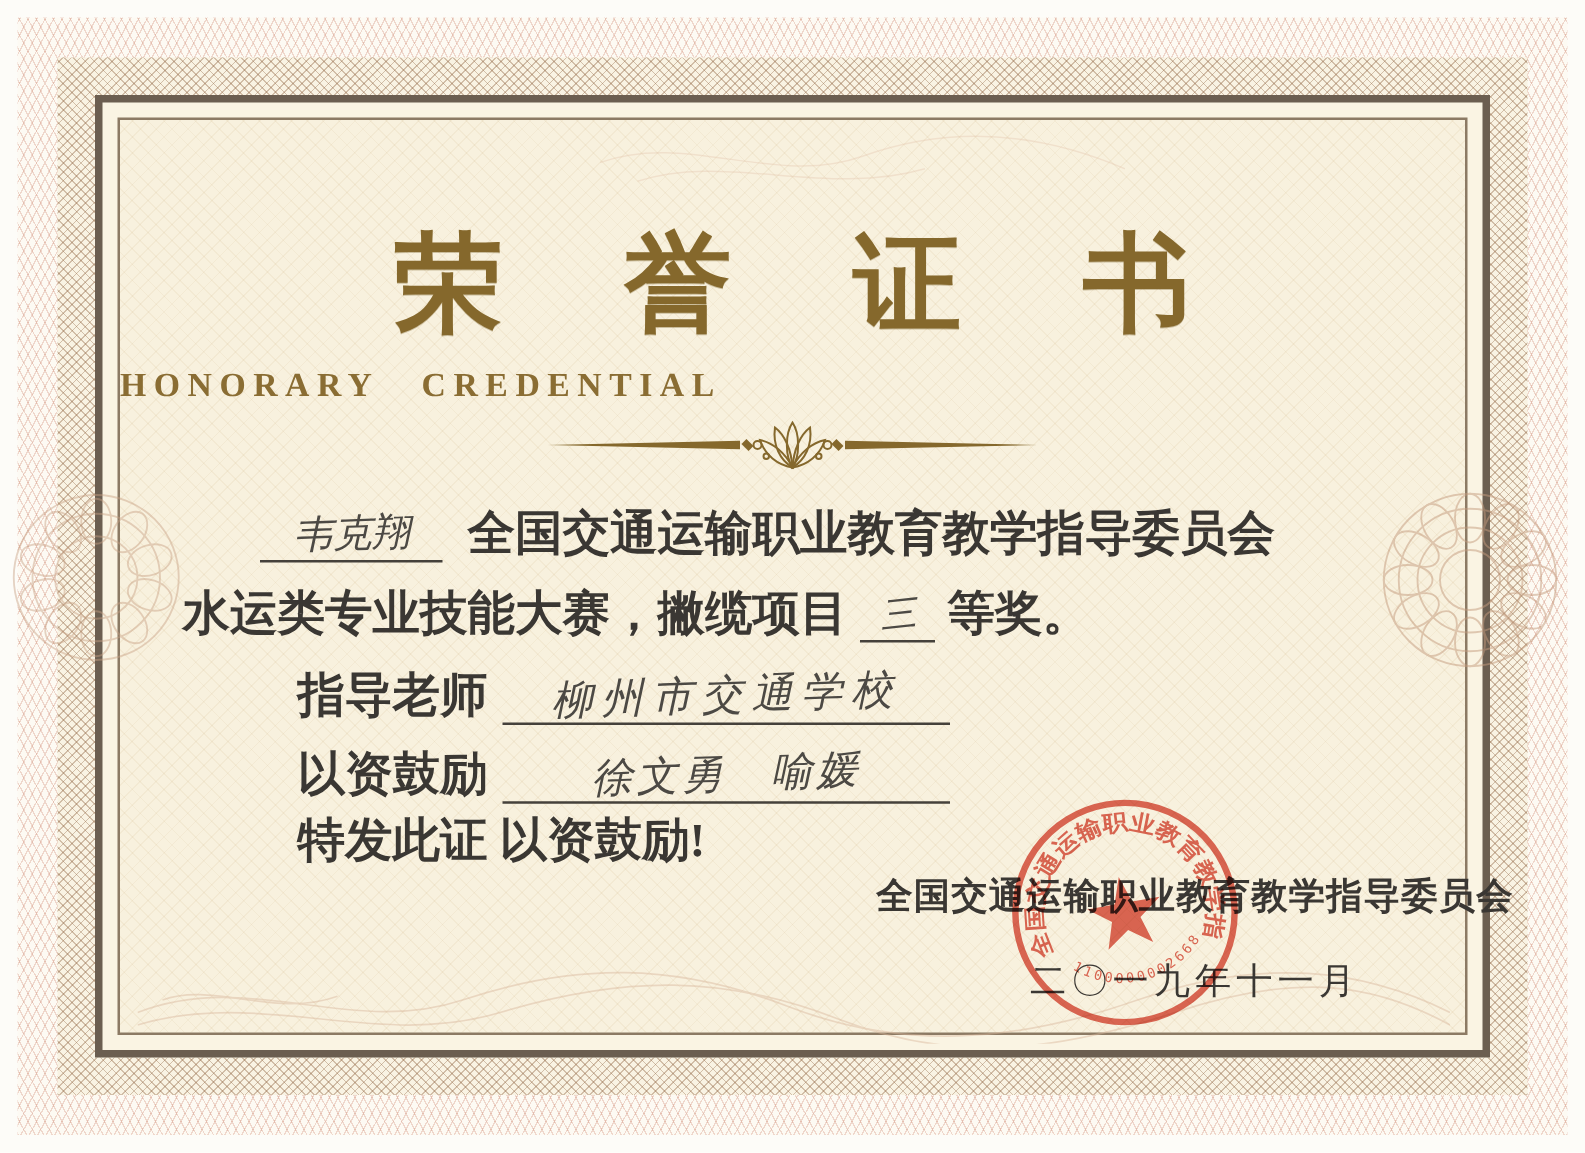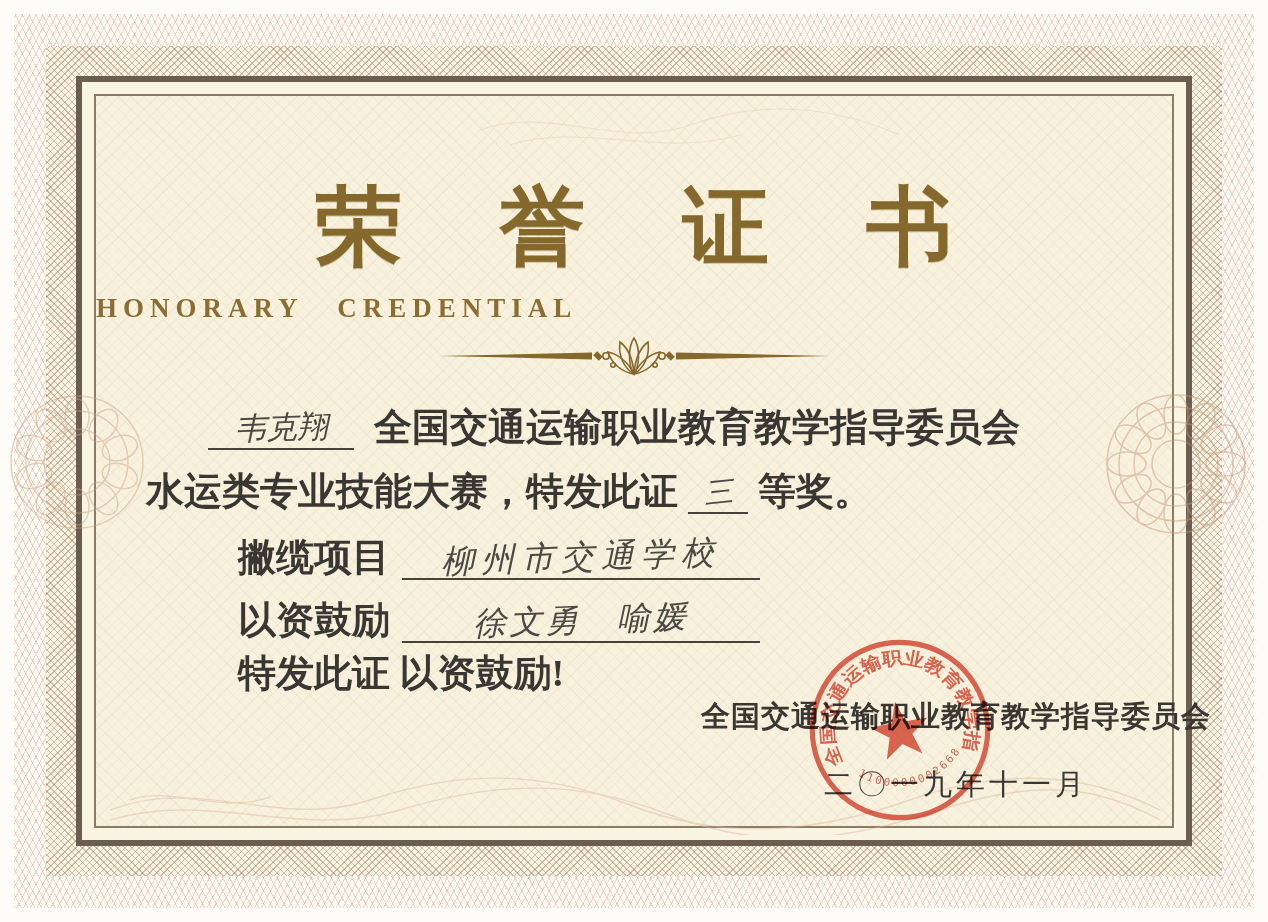--- a/index.html
+++ b/index.html
@@ -188,25 +188,25 @@
         <circle cx="179" cy="31" r="2.2"></circle>
         <circle cx="221" cy="31" r="2.2"></circle>
       </g>
     </svg>
 
     <div class="bodyline l1">
       <span class="blank name-blank"><span class="hand">韦克翔</span></span><span>全国交通运输职业教育教学指导委员会</span>
     </div>
 
     <div class="bodyline l2">
-      <span>水运类专业技能大赛，特发此证</span><span class="blank grade-blank"><span class="hand hand-grade">三</span></span><span>等奖。</span>
+      <span>水运类专业技能大赛，撇缆项目</span><span class="blank grade-blank"><span class="hand hand-grade">三</span></span><span>等奖。</span>
     </div>
 
     <div class="bodyline l3">
-      <span>撇缆项目</span><span class="blank field-blank"><span class="hand hand-school">柳州市交通学校</span></span>
+      <span>指导老师</span><span class="blank field-blank"><span class="hand hand-school">柳州市交通学校</span></span>
     </div>
 
     <div class="bodyline l4">
       <span>以资鼓励</span><span class="blank field-blank"><span class="hand hand-teachers">徐文勇　喻媛</span></span>
     </div>
 
     <div class="bodyline l5">特发此证 以资鼓励!</div>
 
     <div class="sign-block">
       <div class="issuer">全国交通运输职业教育教学指导委员会</div>

